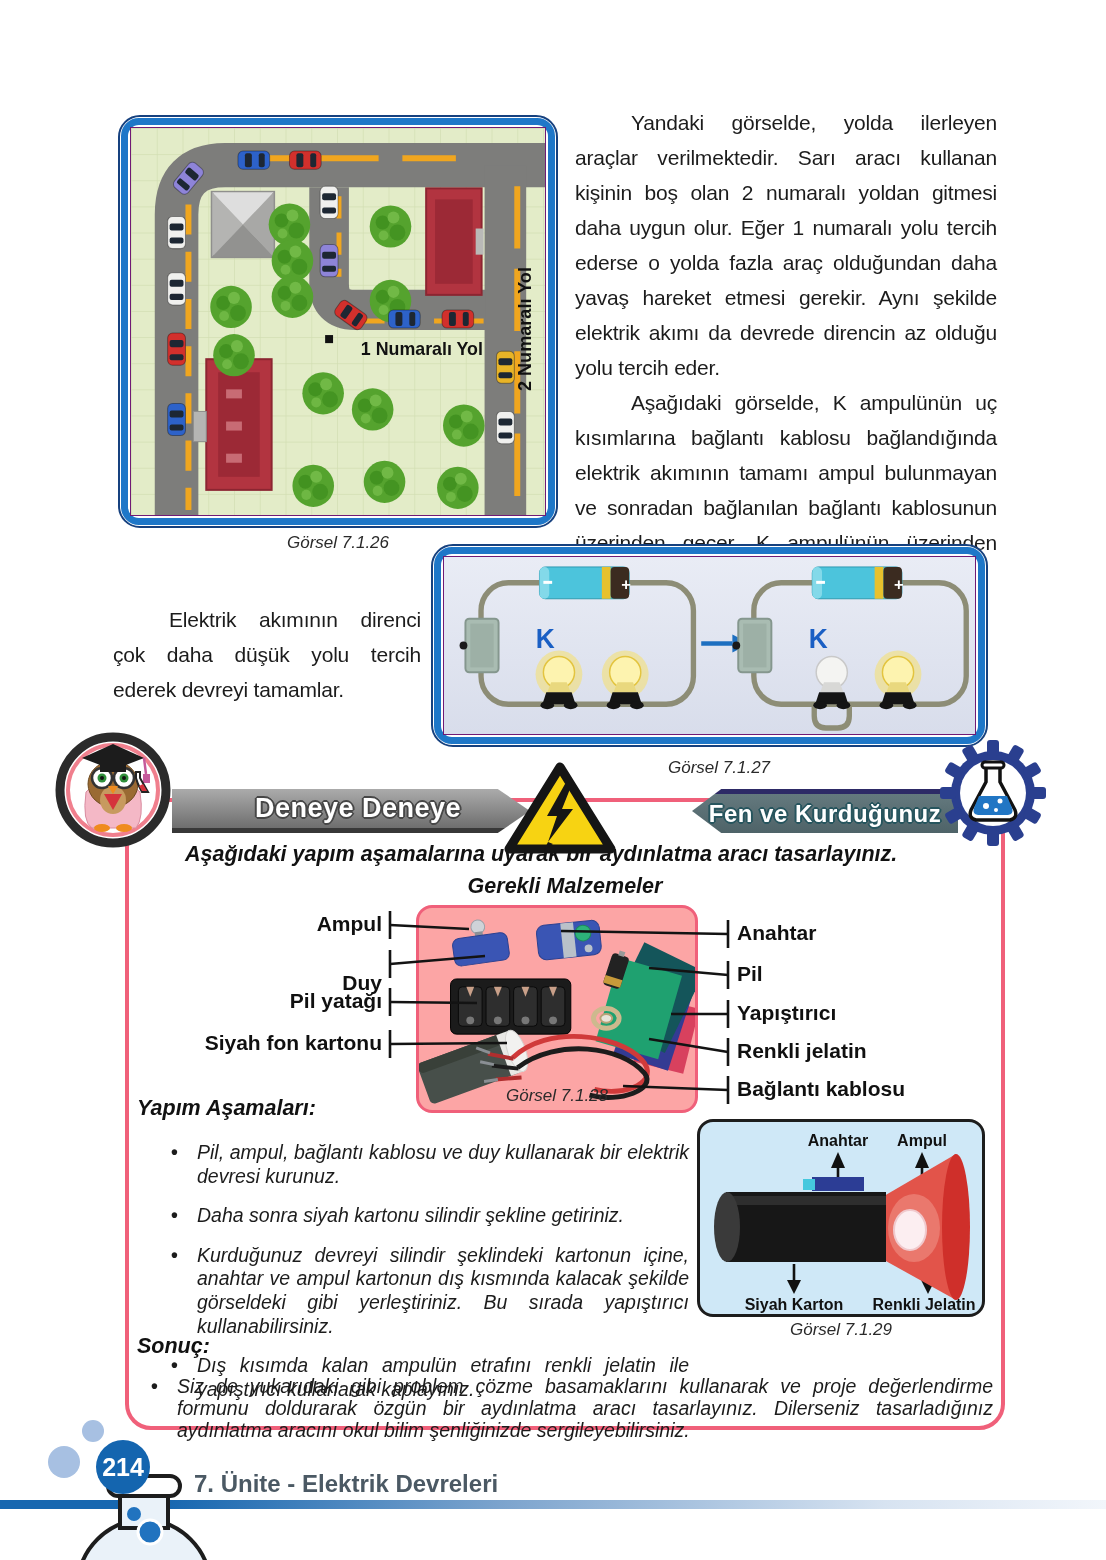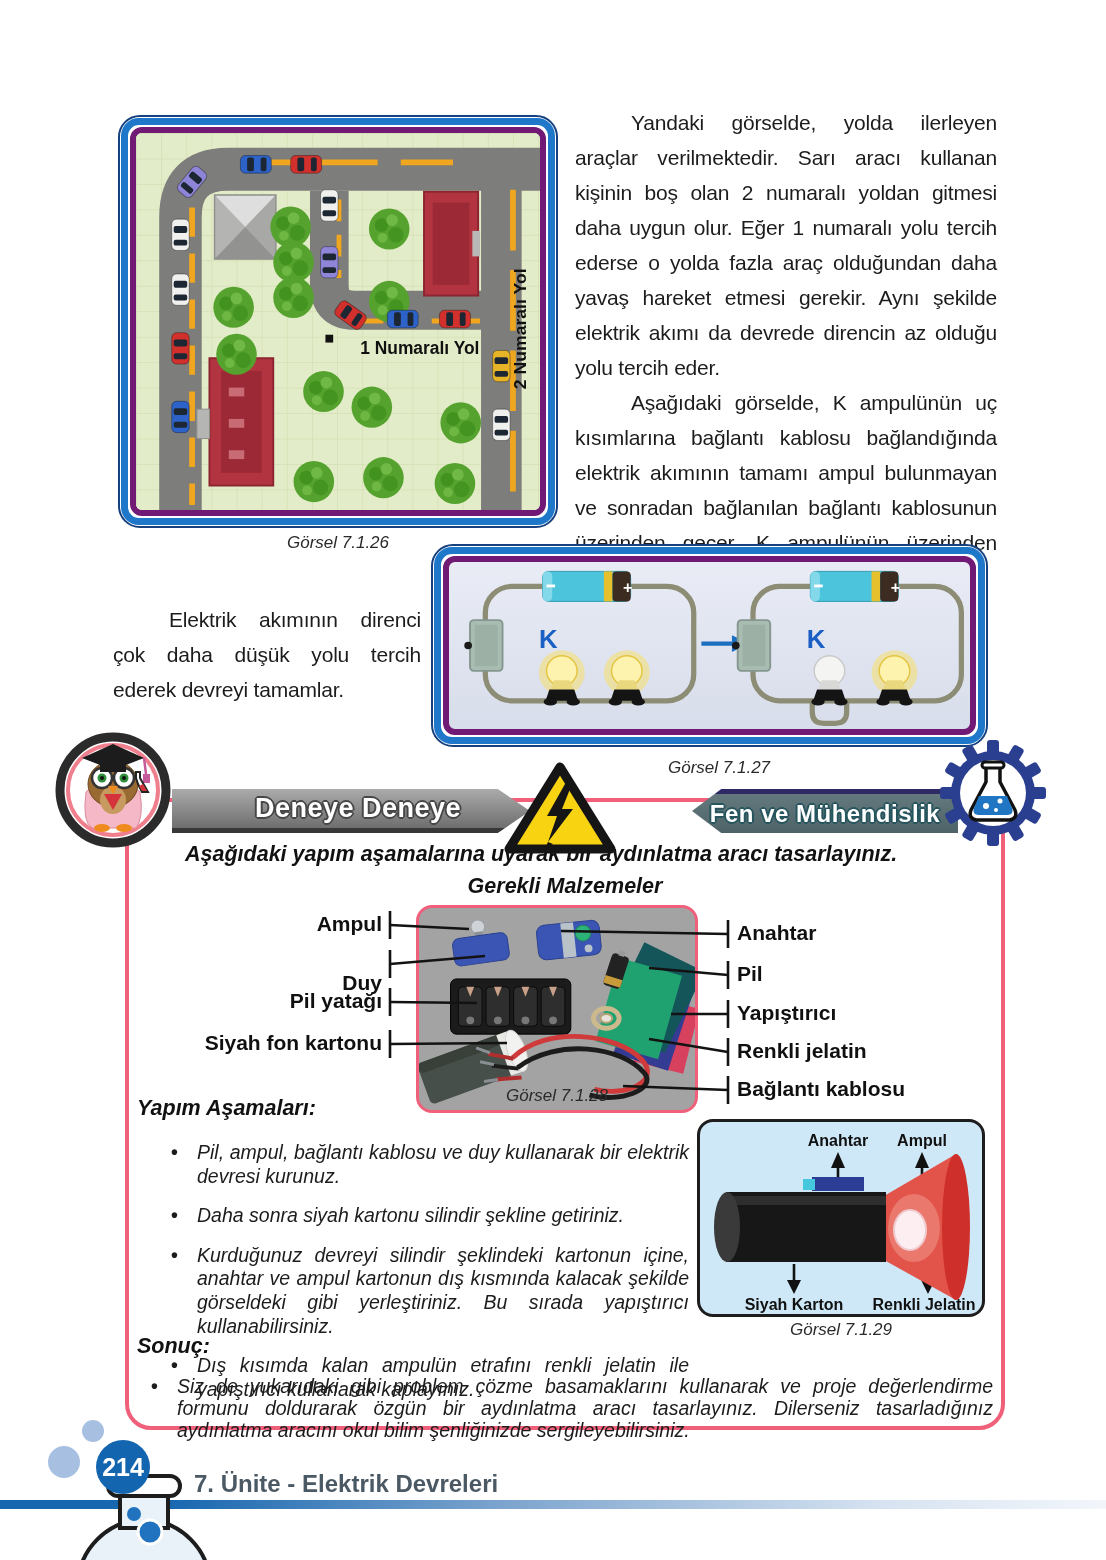--- a/index.html
+++ b/index.html
@@ -6,35 +6,35 @@
   .page{position:relative;width:1106px;height:1560px;background:#fff;overflow:hidden;
         font-family:"Liberation Sans",sans-serif;color:#1c1c1c;}
   .abs{position:absolute;}
   
   .bodytext{font-size:21px;line-height:35px;text-align:justify;letter-spacing:-0.2px;}
   .bodytext p{margin:0;text-indent:56px;}
   .cap{font-style:italic;font-size:17px;color:#2a2a2a;}
   
   .figB{border:2px solid #16417f;border-radius:22px;background:#fff;padding:1px;}
   .figB .b2{border:7px solid #1e77c8;border-radius:18px;padding:2px;background:#fff;height:100%;box-sizing:border-box;}
-  .figB .b3{border:6px solid #701a75;border-radius:12px;overflow:hidden;height:100%;box-sizing:border-box;}
+  .figB .b3{border:1px solid #701a75;border-radius:0;overflow:hidden;height:100%;box-sizing:border-box;}
   
   .pinkbox{border:4px solid #f0607a;border-radius:26px;background:#fff;}
   .bi{font-weight:bold;font-style:italic;font-size:21.5px;color:#111;}
   .mat-label{font-weight:bold;font-size:21px;color:#101010;white-space:nowrap;}
   .steps{margin:0;padding:0;font-style:italic;font-size:19.5px;line-height:23.6px;text-align:justify;}
   .steps li{list-style:none;position:relative;padding-left:40px;margin:16px 0 3px 0;}
   .steps li::before{content:"•";position:absolute;left:14px;top:0;font-style:normal;font-weight:bold;}
   .ribbon-text{font-weight:bold;letter-spacing:0.5px;color:#fff;}
   .outline-gray{text-shadow:-2px 0 #474747,2px 0 #474747,0 -2px #474747,0 2px #474747,
     -1px -1px #474747,1px 1px #474747,-1px 1px #474747,1px -1px #474747;margin-left:14px;}
   .outline-teal{text-shadow:-2px 0 #27555e,2px 0 #27555e,0 -2px #27555e,0 2px #27555e,
     -1px -1px #27555e,1px 1px #27555e,-1px 1px #27555e,1px -1px #27555e;}
   .devfig{background:#cfe8f7;border:3px solid #1d1d1d;border-radius:16px;}
-  .photo{background:#a3a3a3;border:3px solid #f0607a;border-radius:16px;overflow:hidden;}
+  .photo{background:#fca5a5;border:3px solid #f0607a;border-radius:16px;overflow:hidden;}
 </style>
 </head>
 <body>
 
 <div class="page">
 
   <div class="abs figB" style="left:118px;top:115px;width:440px;height:413px;box-sizing:border-box;">
     <div class="b2">
         <div class="b3">
       <svg width="100%" height="100%" viewBox="0 0 418 385" preserveAspectRatio="none">
@@ -387,21 +387,21 @@
        border-bottom:5px solid #383838;box-sizing:border-box;
        display:flex;align-items:center;justify-content:center;">
     <span class="ribbon-text outline-gray" style="font-size:27px;">Deneye Deneye</span>
   </div>
 
   <div class="abs" style="left:692px;top:789px;width:266px;height:44px;
        background:linear-gradient(#64797e,#4e6368);
        clip-path:polygon(11% 0,100% 0,100% 100%,11% 100%,0 50%);
        border-top:5px solid #2d2a66;box-sizing:border-box;
        display:flex;align-items:center;justify-content:center;">
-    <span class="ribbon-text outline-teal" style="font-size:24px;">Fen ve Mühendislik</span>
+    <span class="ribbon-text outline-teal" style="font-size:24px;">Fen ve Kurduğunuz</span>
   </div>
 
   <svg class="abs" style="left:503px;top:760px;" width="114" height="96" viewBox="0 0 114 96">
     <polygon points="57,7 108,89 6,89" fill="#f7d312" stroke="#151515" stroke-width="9" stroke-linejoin="round"></polygon>
     <path d="M62,24 L44,56 L54,56 L45,82 L70,49 L59,49 L69,24 Z" fill="#151515"></path>
     <polygon points="45,82 41,90 50,84" fill="#151515"></polygon>
   </svg>
 
   <svg class="abs" style="left:52px;top:722px;" width="124" height="130" viewBox="0 0 124 130">
     <circle cx="61" cy="68" r="53" fill="#fff" stroke="#2b2b2b" stroke-width="9"></circle>

